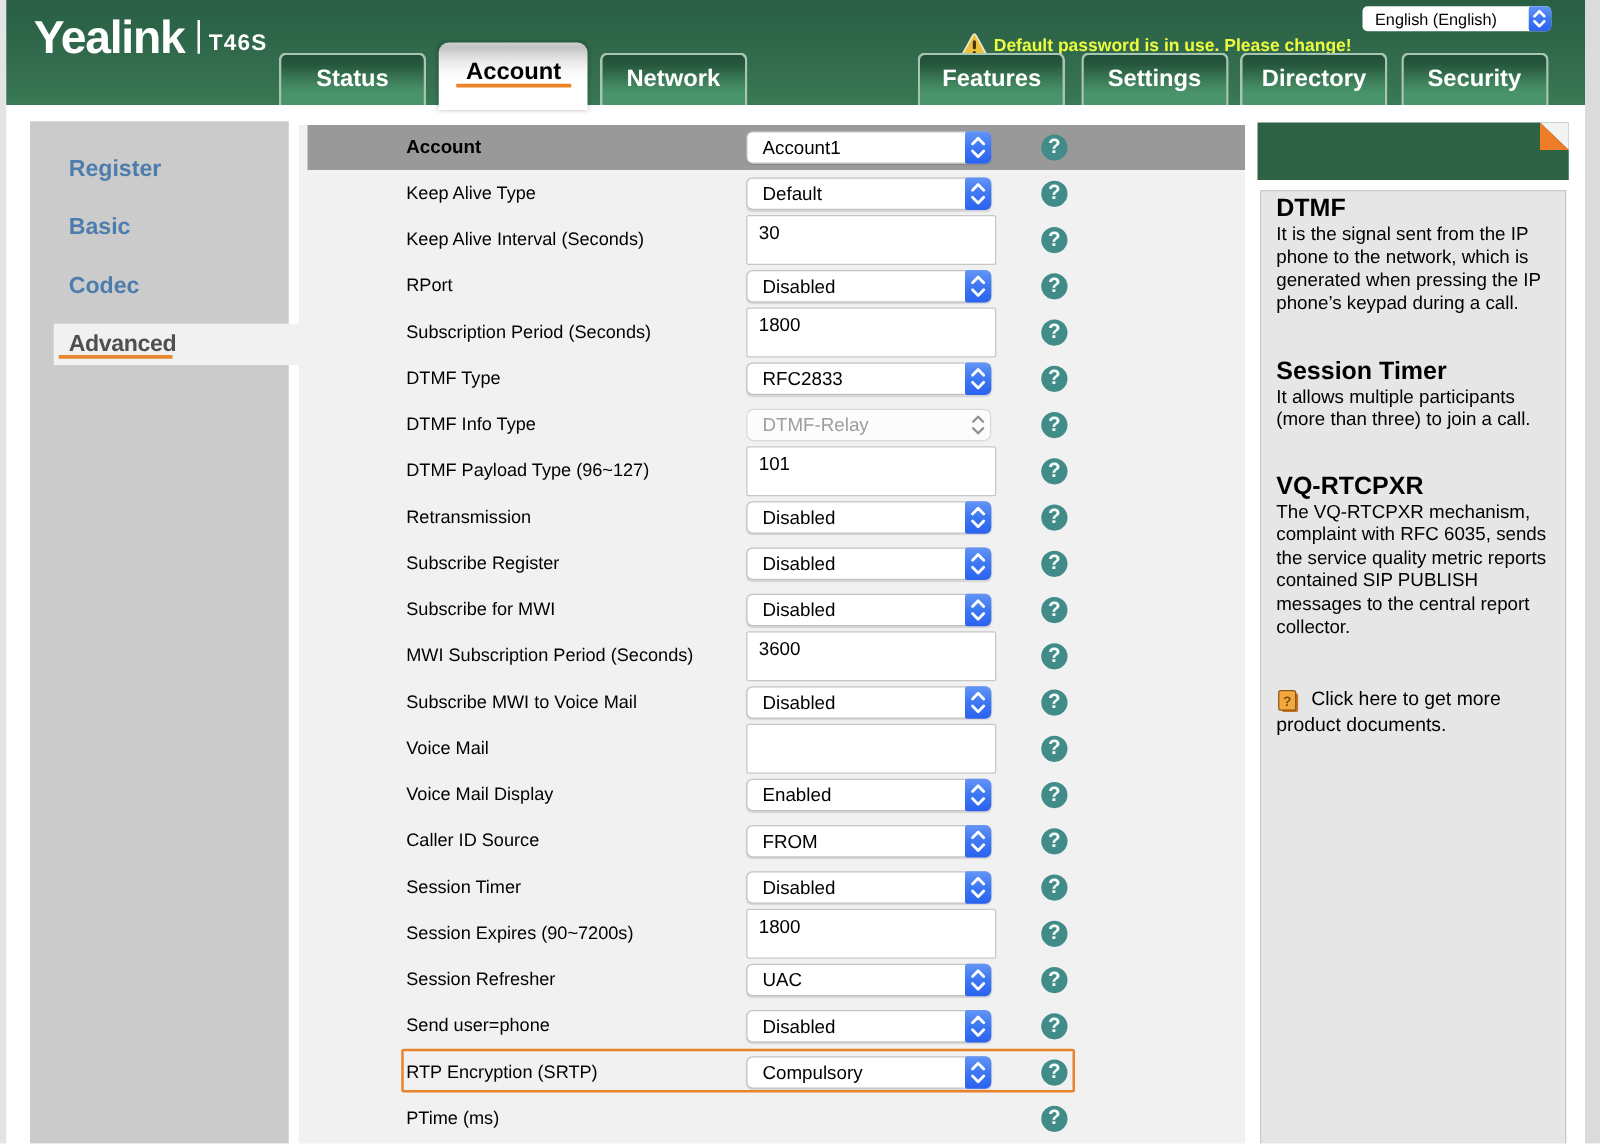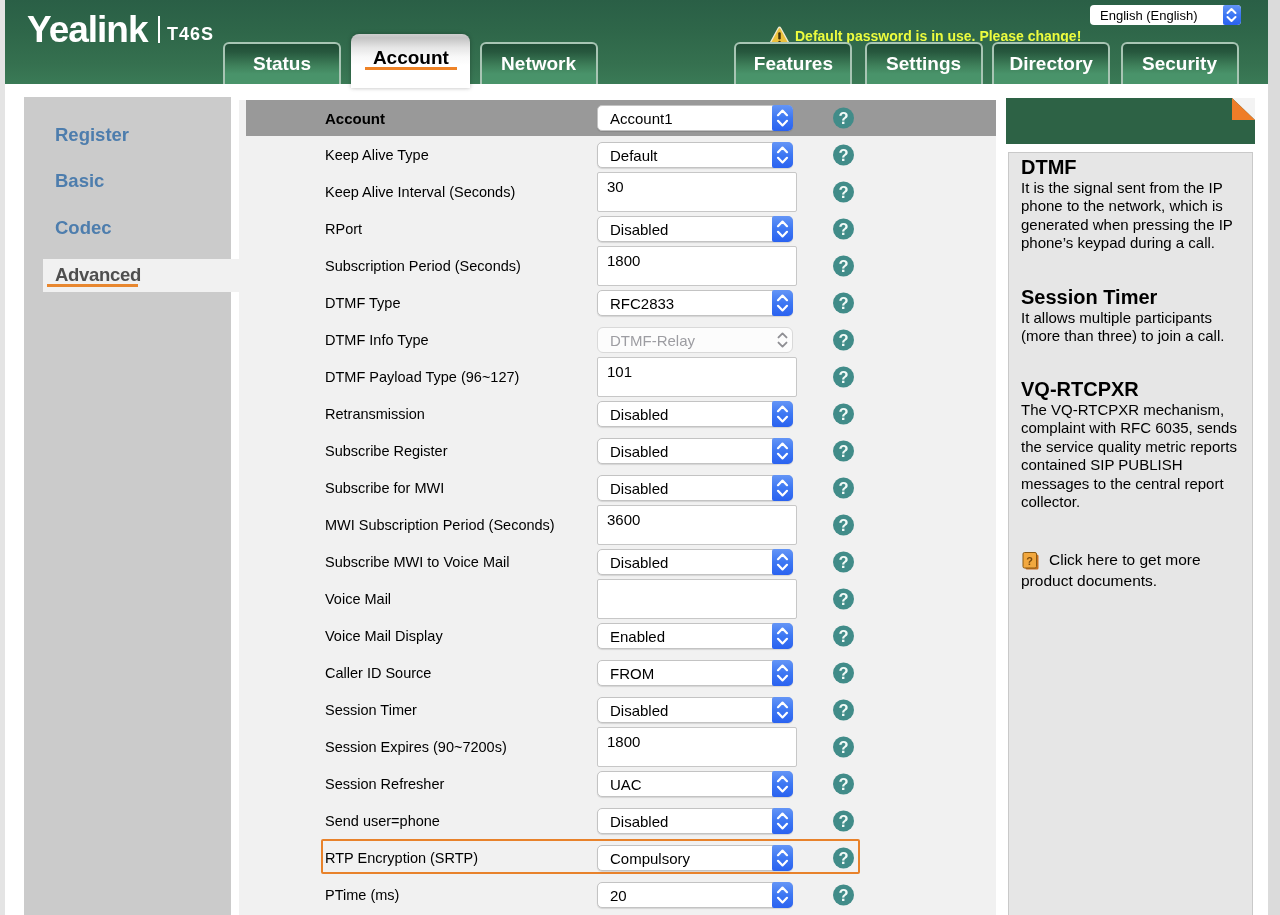--- a/index.html
+++ b/index.html
@@ -357,29 +357,20 @@
             <svg width="21" height="26" viewBox="0 0 21 26">
               <path d="M6 10.2 L10.5 5.6 L15 10.2" stroke="#fff" stroke-width="2.2" fill="none" stroke-linecap="round" stroke-linejoin="round"></path>
               <path d="M6 15.8 L10.5 20.4 L15 15.8" stroke="#fff" stroke-width="2.2" fill="none" stroke-linecap="round" stroke-linejoin="round"></path>
             </svg>
           </span>
         </div>
         <div class="help">?</div>
       </div>
       <div class="row" style="top:776.5px;">
         <span class="lbl">PTime (ms)</span>
-        <div class="sel">
-          <span class="txt">20</span>
-          <span class="btn">
-            <svg width="21" height="26" viewBox="0 0 21 26">
-              <path d="M6 10.2 L10.5 5.6 L15 10.2" stroke="#fff" stroke-width="2.2" fill="none" stroke-linecap="round" stroke-linejoin="round"></path>
-              <path d="M6 15.8 L10.5 20.4 L15 15.8" stroke="#fff" stroke-width="2.2" fill="none" stroke-linecap="round" stroke-linejoin="round"></path>
-            </svg>
-          </span>
-        </div>
         <div class="help">?</div>
       </div>
     </div>
   <div id="hibox"></div>
 
   <div id="noteHead">
       <span class="t">NOTE</span>
     </div>
   <div id="fold1"></div>
   <div id="fold2"></div>

